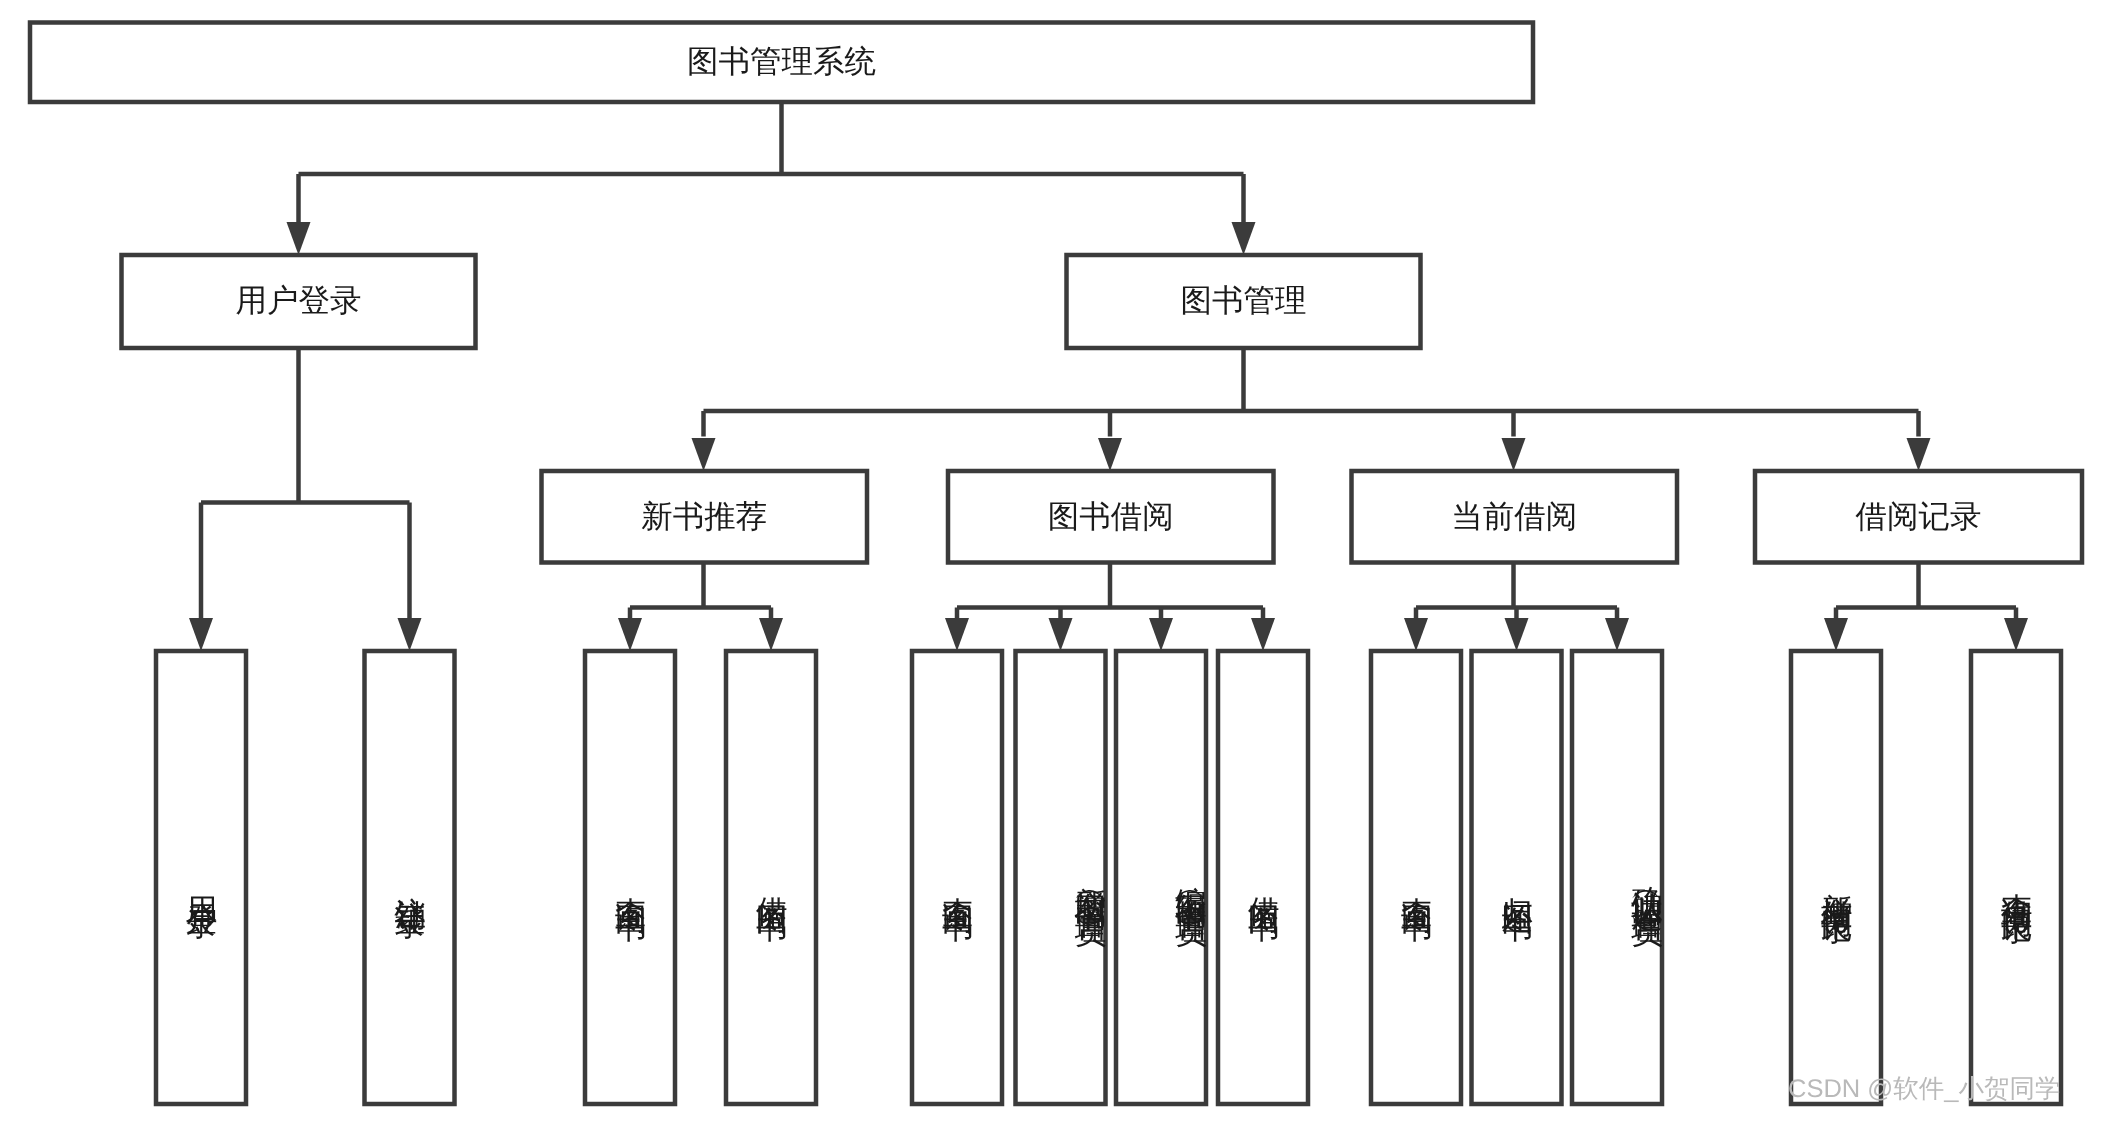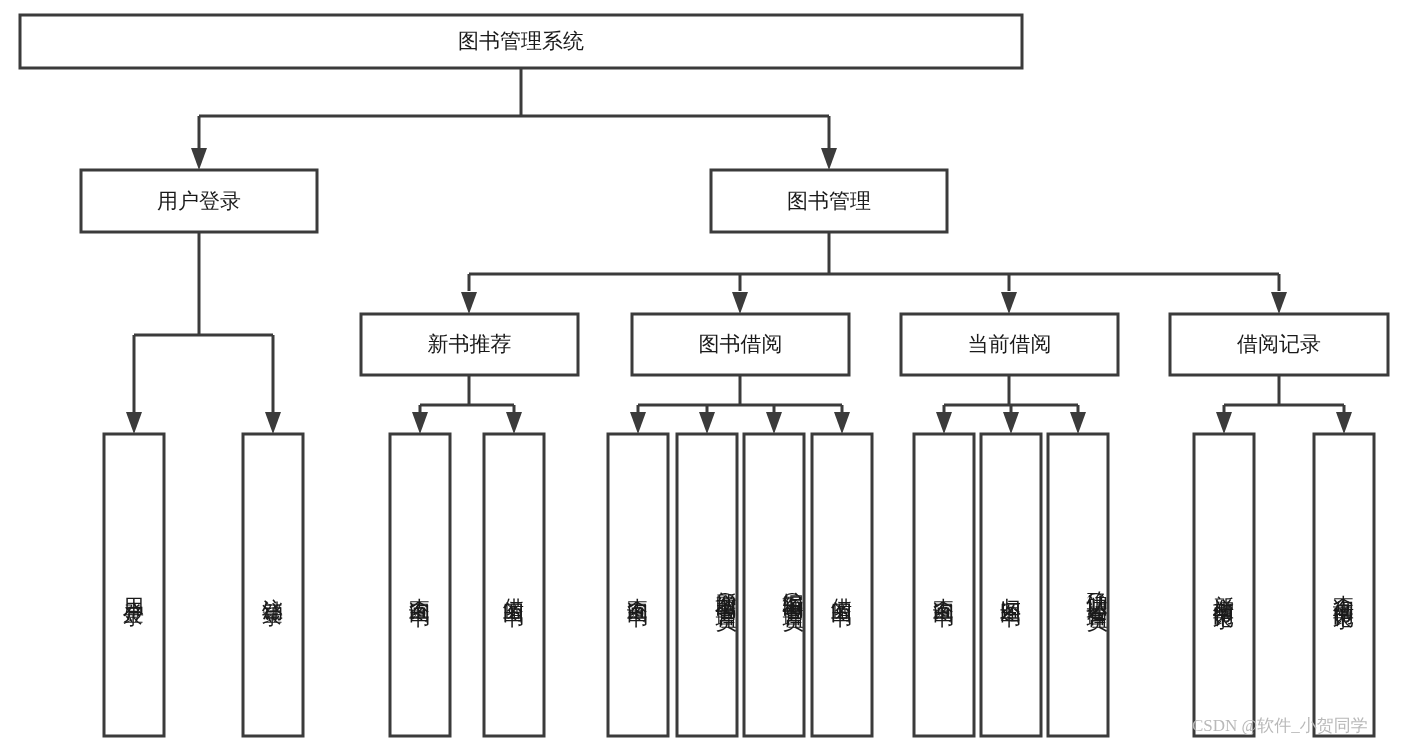--- a/index.html
+++ b/index.html
@@ -58,21 +58,21 @@
     letter-spacing: 3px;
     line-height: 1;
     white-space: nowrap;
     display: flex;
     align-items: flex-start;
     justify-content: center;
     pointer-events: none;
   }
   .watermark {
     position: absolute;
-    font-family: Liberation Serif, serif;
+    font-family: Liberation Sans, sans-serif;
     font-size: 17px;
     color: #b9b9b9;
     white-space: nowrap;
   }
 </style>
 </head>
 <body>
 
 <div id="diagram-root">
 

